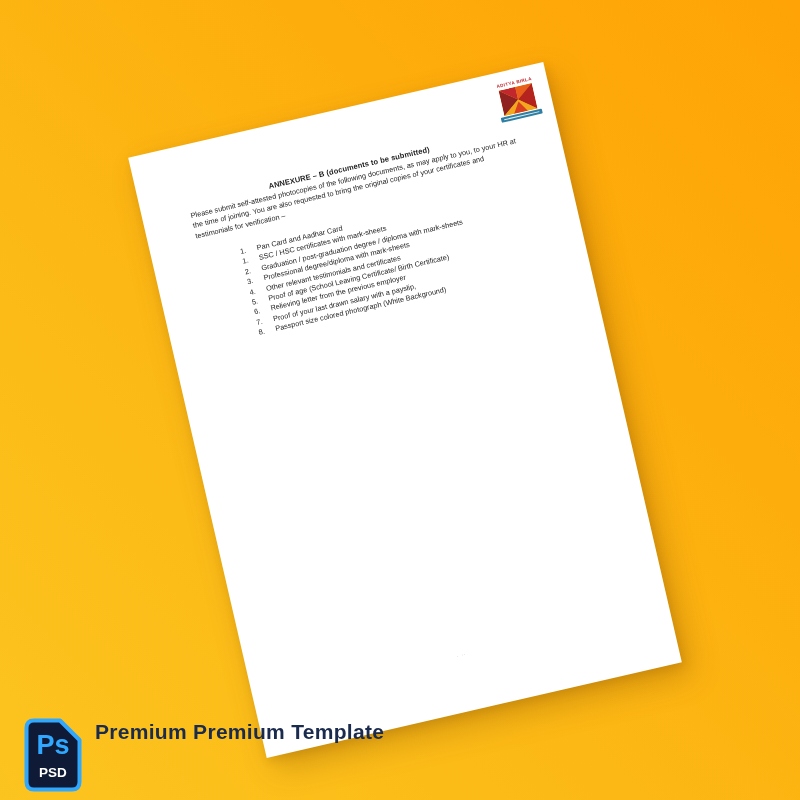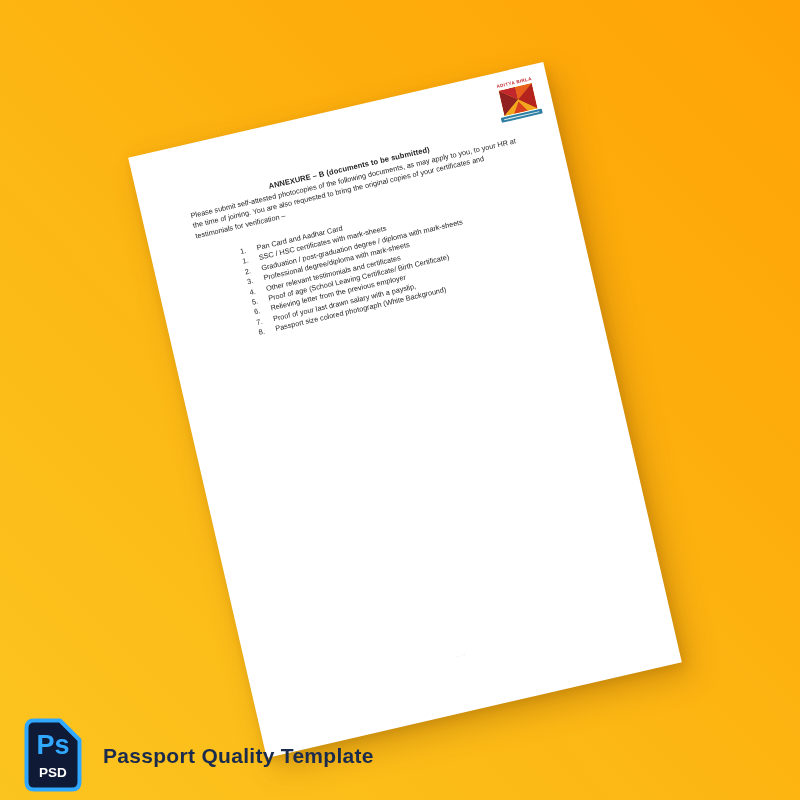--- a/index.html
+++ b/index.html
@@ -113,22 +113,22 @@
     height: 1px;
     background: rgba(255, 255, 255, 0.85);
   }
 
   
   .brand {
     position: absolute;
     left: 24px;
     top: 718px;
     display: flex;
-    align-items: center;
-    gap: 21px;
+    align-items: flex-start;
+    gap: 13px;
   }
   .psd-icon svg {
     display: block;
   }
   .brand-text .line1,
   .brand-text .line2 {
     font-size: 21px;
     font-weight: bold;
     color: #1b2b4d;
     line-height: 27px;
@@ -204,17 +204,17 @@
 
   <div class="brand">
     <div class="psd-icon">
       <svg width="58" height="74" viewBox="0 0 58 74">
         <path d="M10,2.5 H36 L55.5,22 V64 Q55.5,71.5 48,71.5 H10 Q2.5,71.5 2.5,64 V10 Q2.5,2.5 10,2.5 Z" fill="#0e1a36" stroke="#31a8ff" stroke-width="4" stroke-linejoin="round"></path>
         <text x="29" y="36" text-anchor="middle" font-family="Liberation Sans, sans-serif" font-size="27" font-weight="bold" fill="#31a8ff">Ps</text>
         <text x="29" y="59" text-anchor="middle" font-family="Liberation Sans, sans-serif" font-size="13.5" font-weight="bold" fill="#ffffff">PSD</text>
       </svg>
     </div>
     <div class="brand-text">
-      <div class="line1">Passport Quality Template</div>
+      <div class="line1">Premium Premium Template</div>
     </div>
   </div>
 
 </div>
 
 </body></html>

